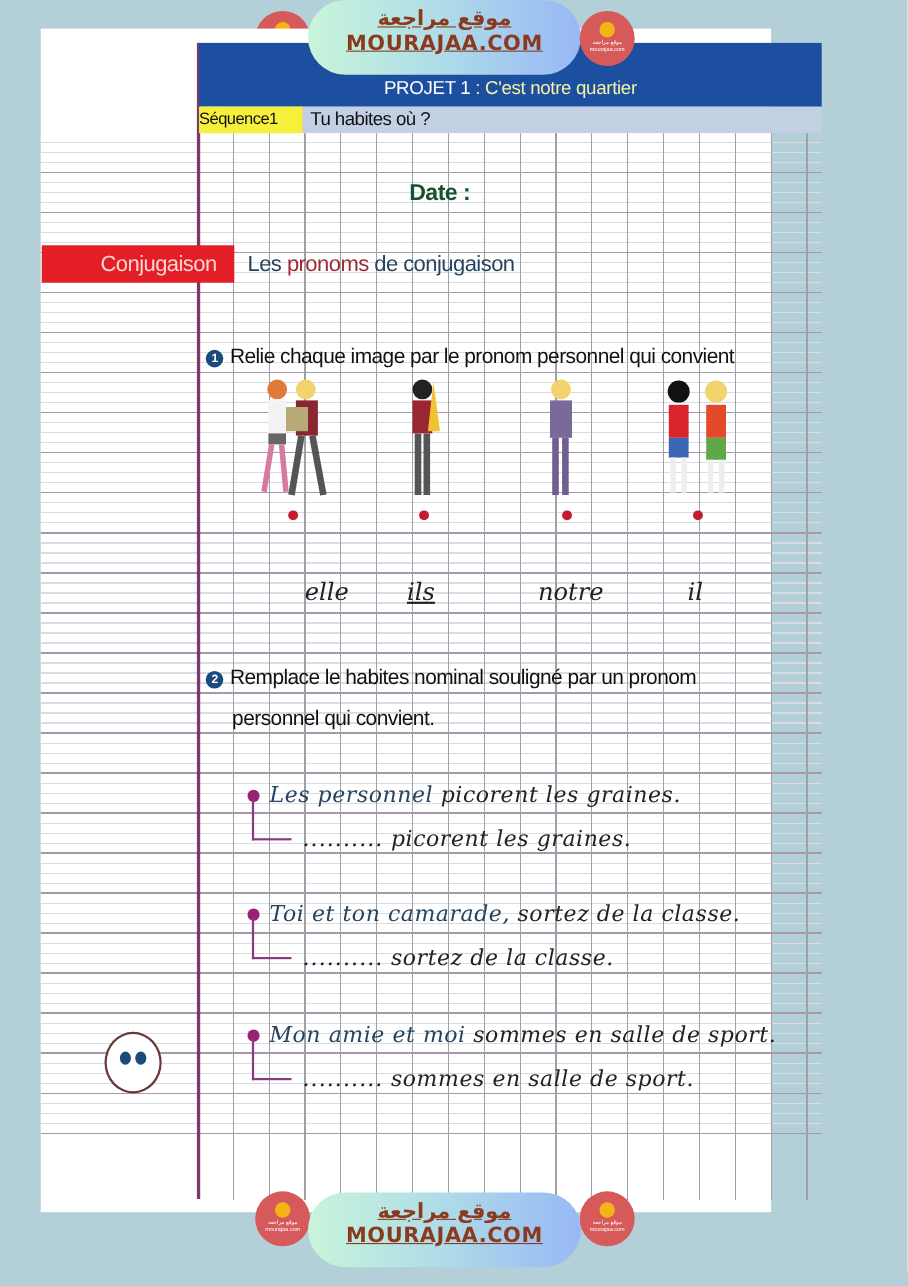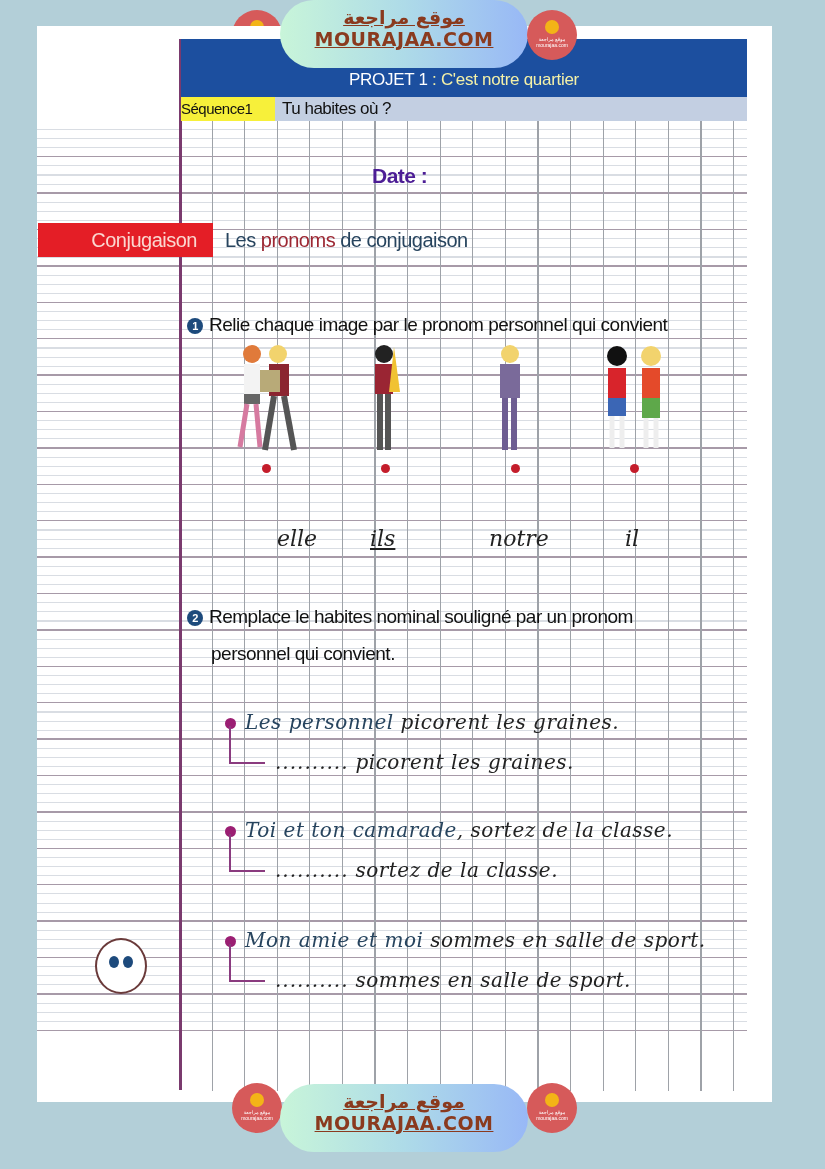--- a/index.html
+++ b/index.html
@@ -3,21 +3,21 @@
   <meta charset="utf-8">
   <style>
     * { box-sizing: border-box; margin: 0; padding: 0; }
     html, body { width: 825px; height: 1169px; overflow: hidden; }
     body {
       background: #b3cfd8;
       position: relative;
       font-family: "Liberation Sans", sans-serif;
     }
     .page {
-      position: absolute; left: 37px; top: 26px; width: 735px; height: 1076px;
+      position: absolute; left: 37px; top: 26px; width: 664px; height: 1076px;
       background: #ffffff;
     }
     
     .grid {
       position: absolute; left: 0; top: 95px; width: 710px; height: 912px;
       background-image:
         repeating-linear-gradient(to bottom, transparent 0px, transparent 35px, #a79aa8 35px, #a79aa8 36.4px),
         repeating-linear-gradient(to bottom, transparent 0px, transparent 8px, #d9dde3 8px, #d9dde3 9.1px);
     }
     .vgrid {
@@ -45,21 +45,21 @@
     .seq-tag {
       position: absolute; left: 144px; top: 71px; width: 94px; height: 24px;
       background: #f7f03a; color: #111; font-size: 15px; line-height: 24px;
       padding-left: 0; letter-spacing: -0.5px;
     }
     .seq-title {
       position: absolute; left: 245px; top: 71px; line-height: 24px;
       color: #111; font-size: 17px; letter-spacing: -0.5px;
     }
     .date-label {
-      position: absolute; left: 335px; top: 138px; font-size: 21px; color: #4c1d95;
+      position: absolute; left: 335px; top: 138px; font-size: 21px; color: #14532d;
       font-weight: bold; letter-spacing: -0.5px;
     }
     .conj-tag {
       position: absolute; left: 1px; top: 197px; width: 175px; height: 34px;
       background: #e41e26; color: #fbd7d0; font-size: 20px; line-height: 34px;
       text-align: right; padding-right: 16px; letter-spacing: -0.5px;
     }
     .conj-title {
       position: absolute; left: 188px; top: 203px; font-size: 20px; color: #27445e;
       letter-spacing: -0.5px;

